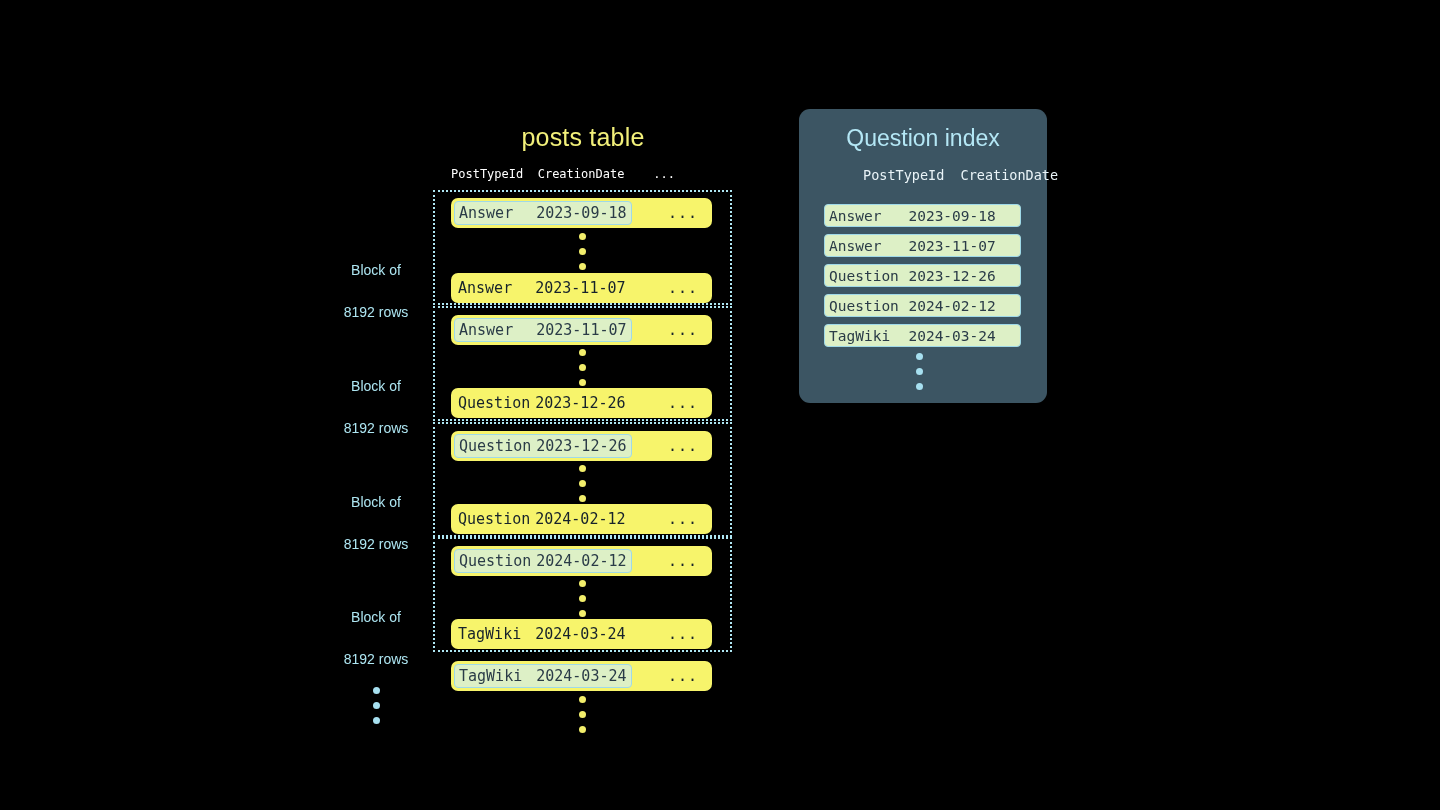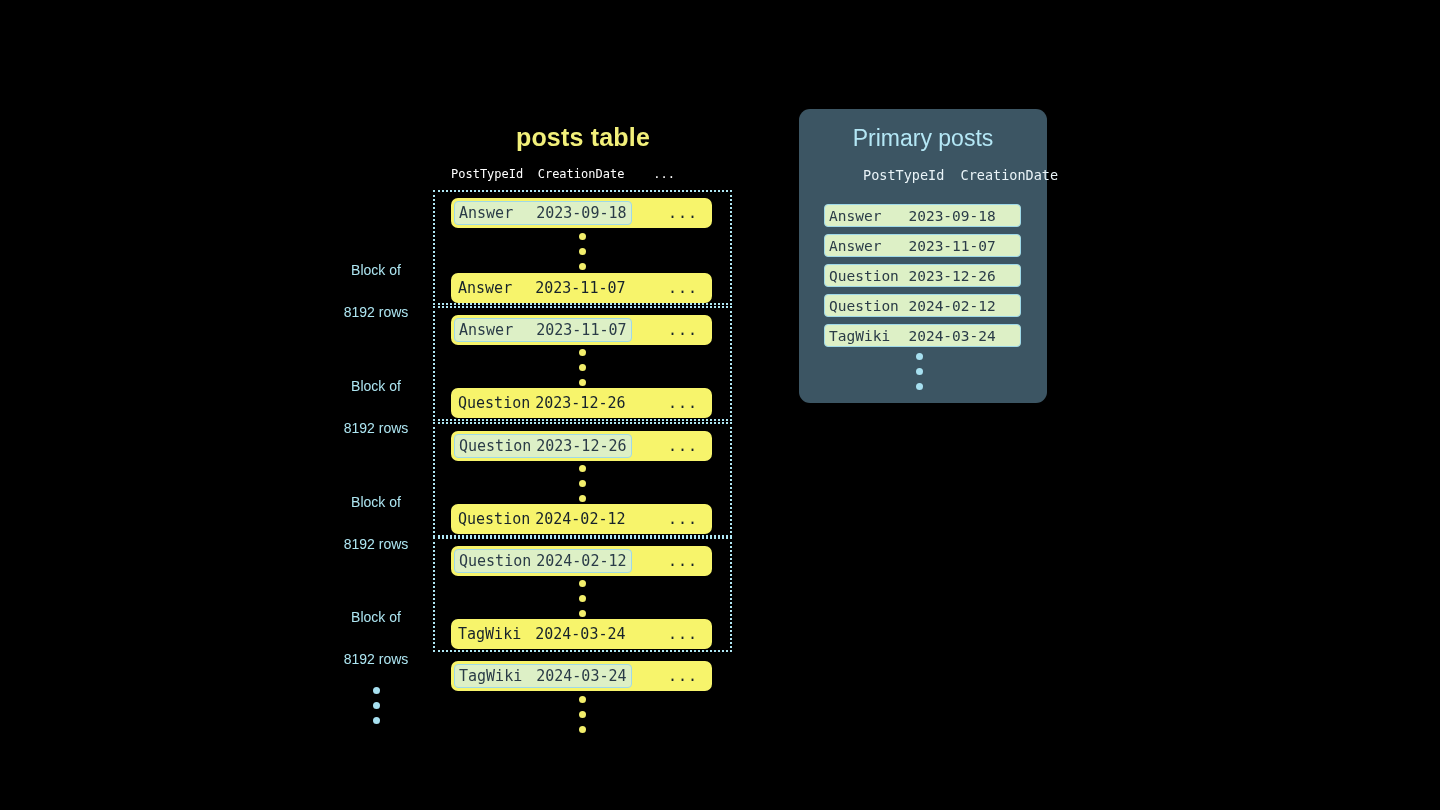--- a/index.html
+++ b/index.html
@@ -19,21 +19,21 @@
 
   
   #posts-table-title {
     position: absolute;
     left: 433px;
     top: 123px;
     width: 300px;
     text-align: center;
     color: #F2F07A;
     font-size: 25px;
-    font-weight: 700;
+    font-weight: 400;
     letter-spacing: 0.2px;
     white-space: nowrap;
   }
 
   .col-headers {
     position: absolute;
     font-family: "DejaVu Sans Mono", monospace;
     font-size: 12px;
     color: #FFFFFF;
     white-space: pre;
@@ -314,21 +314,21 @@
 
   <div class="vdots cyan" style="left:372px; top:687px;">
     <i></i>
       <i></i>
       <i></i>
   </div>
 </div>
 
 <div id="primary-index-panel">
 
-  <div id="primary-index-title">Primary posts</div>
+  <div id="primary-index-title">Question index</div>
 
   <div id="index-col-headers" class="col-headers" style="position:absolute;">PostTypeId  CreationDate</div>
 
   <div class="idx-row" style="top:95px;">
     <span class="ptype">Answer</span>
     <span class="cdate">2023-09-18</span>
   </div>
   <div class="idx-row" style="top:125px;">
     <span class="ptype">Answer</span>
     <span class="cdate">2023-11-07</span>

